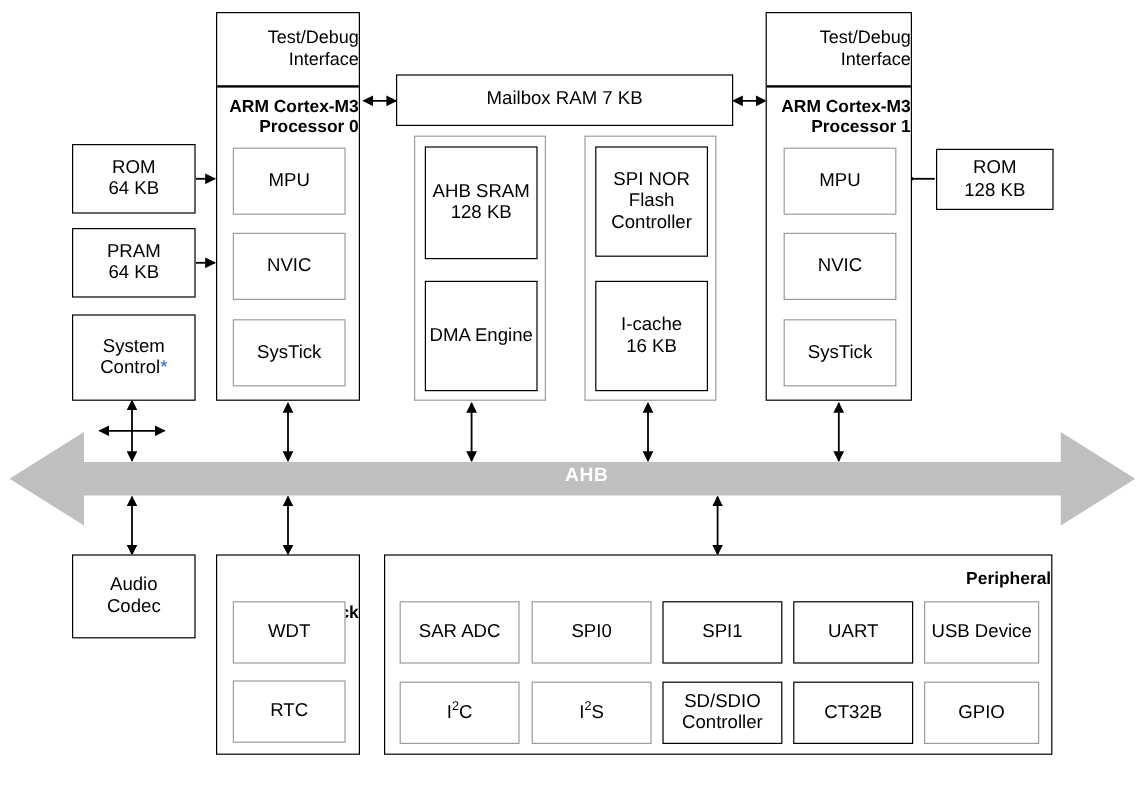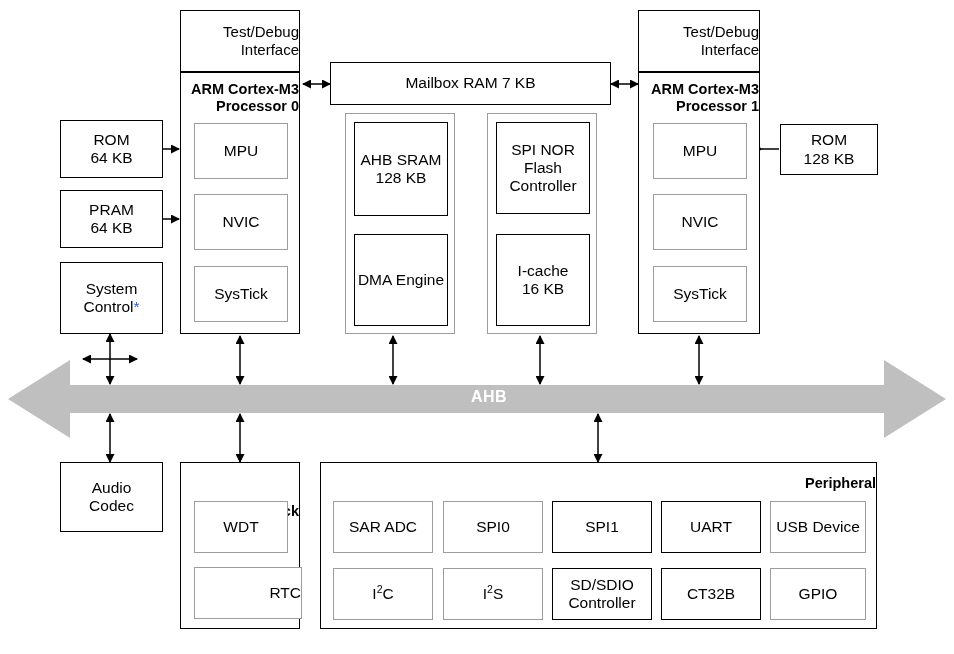--- a/index.html
+++ b/index.html
@@ -164,21 +164,21 @@
   <div class="box b-dark fs16" style="left:780px;top:124px;width:98px;height:51px;">
     <span class="lbl">ROM
 128 KB</span>
   </div>
 
   <div class="cont b-dark" style="left:180px;top:462px;width:120px;height:167px;">
     <div class="cont-cap" style="top:8px;margin-top:32px;">Clock</div>
     <div class="box b-gray fs16" style="left:13px;top:38px;width:94px;height:52px;">
       <span class="lbl">WDT</span>
     </div>
-    <div class="box b-gray fs16" style="left:13px;top:104px;width:108px;height:52px;justify-content:flex-end;">
+    <div class="box b-gray fs16" style="left:13px;top:104px;width:94px;height:52px;">
       <span class="lbl">RTC</span>
     </div>
   </div>
 
   <div class="cont b-dark" style="left:320px;top:462px;width:557px;height:167px;">
     <div class="cont-cap" style="top:12px;">Peripheral</div>
 
     <div class="box b-gray fs16" style="left:12px;top:38px;width:100px;height:52px;">
       <span class="lbl">SAR ADC</span>
     </div>

